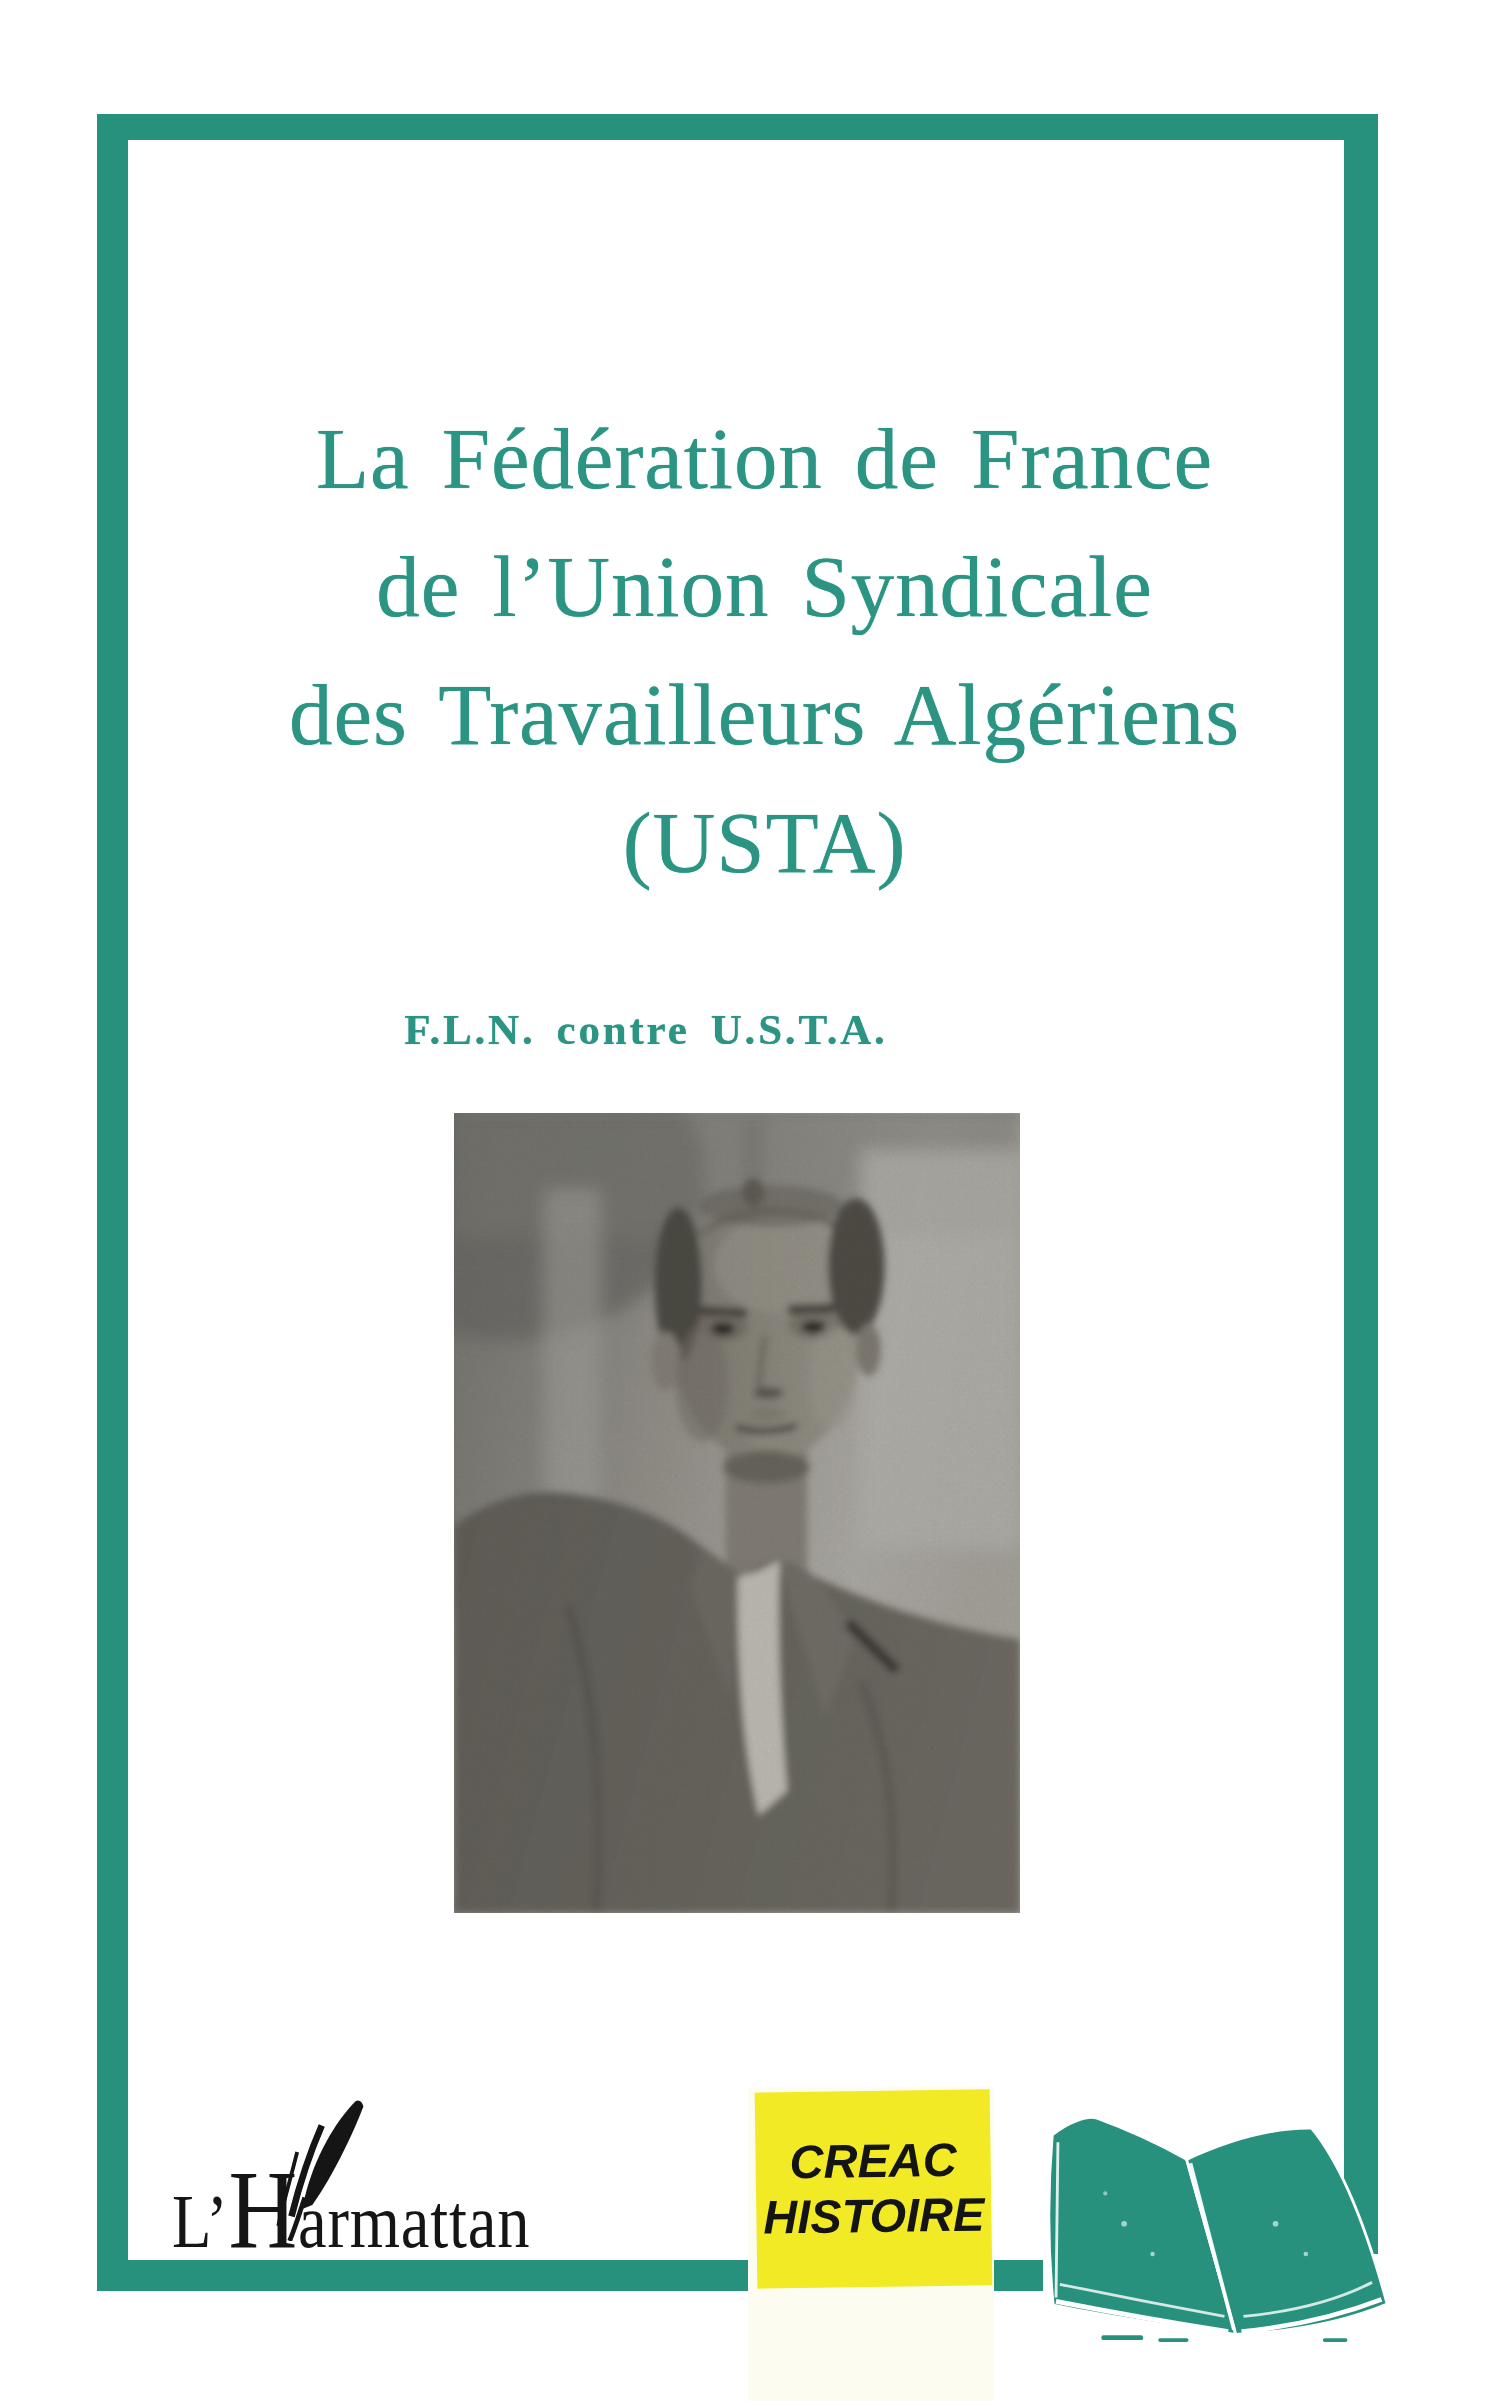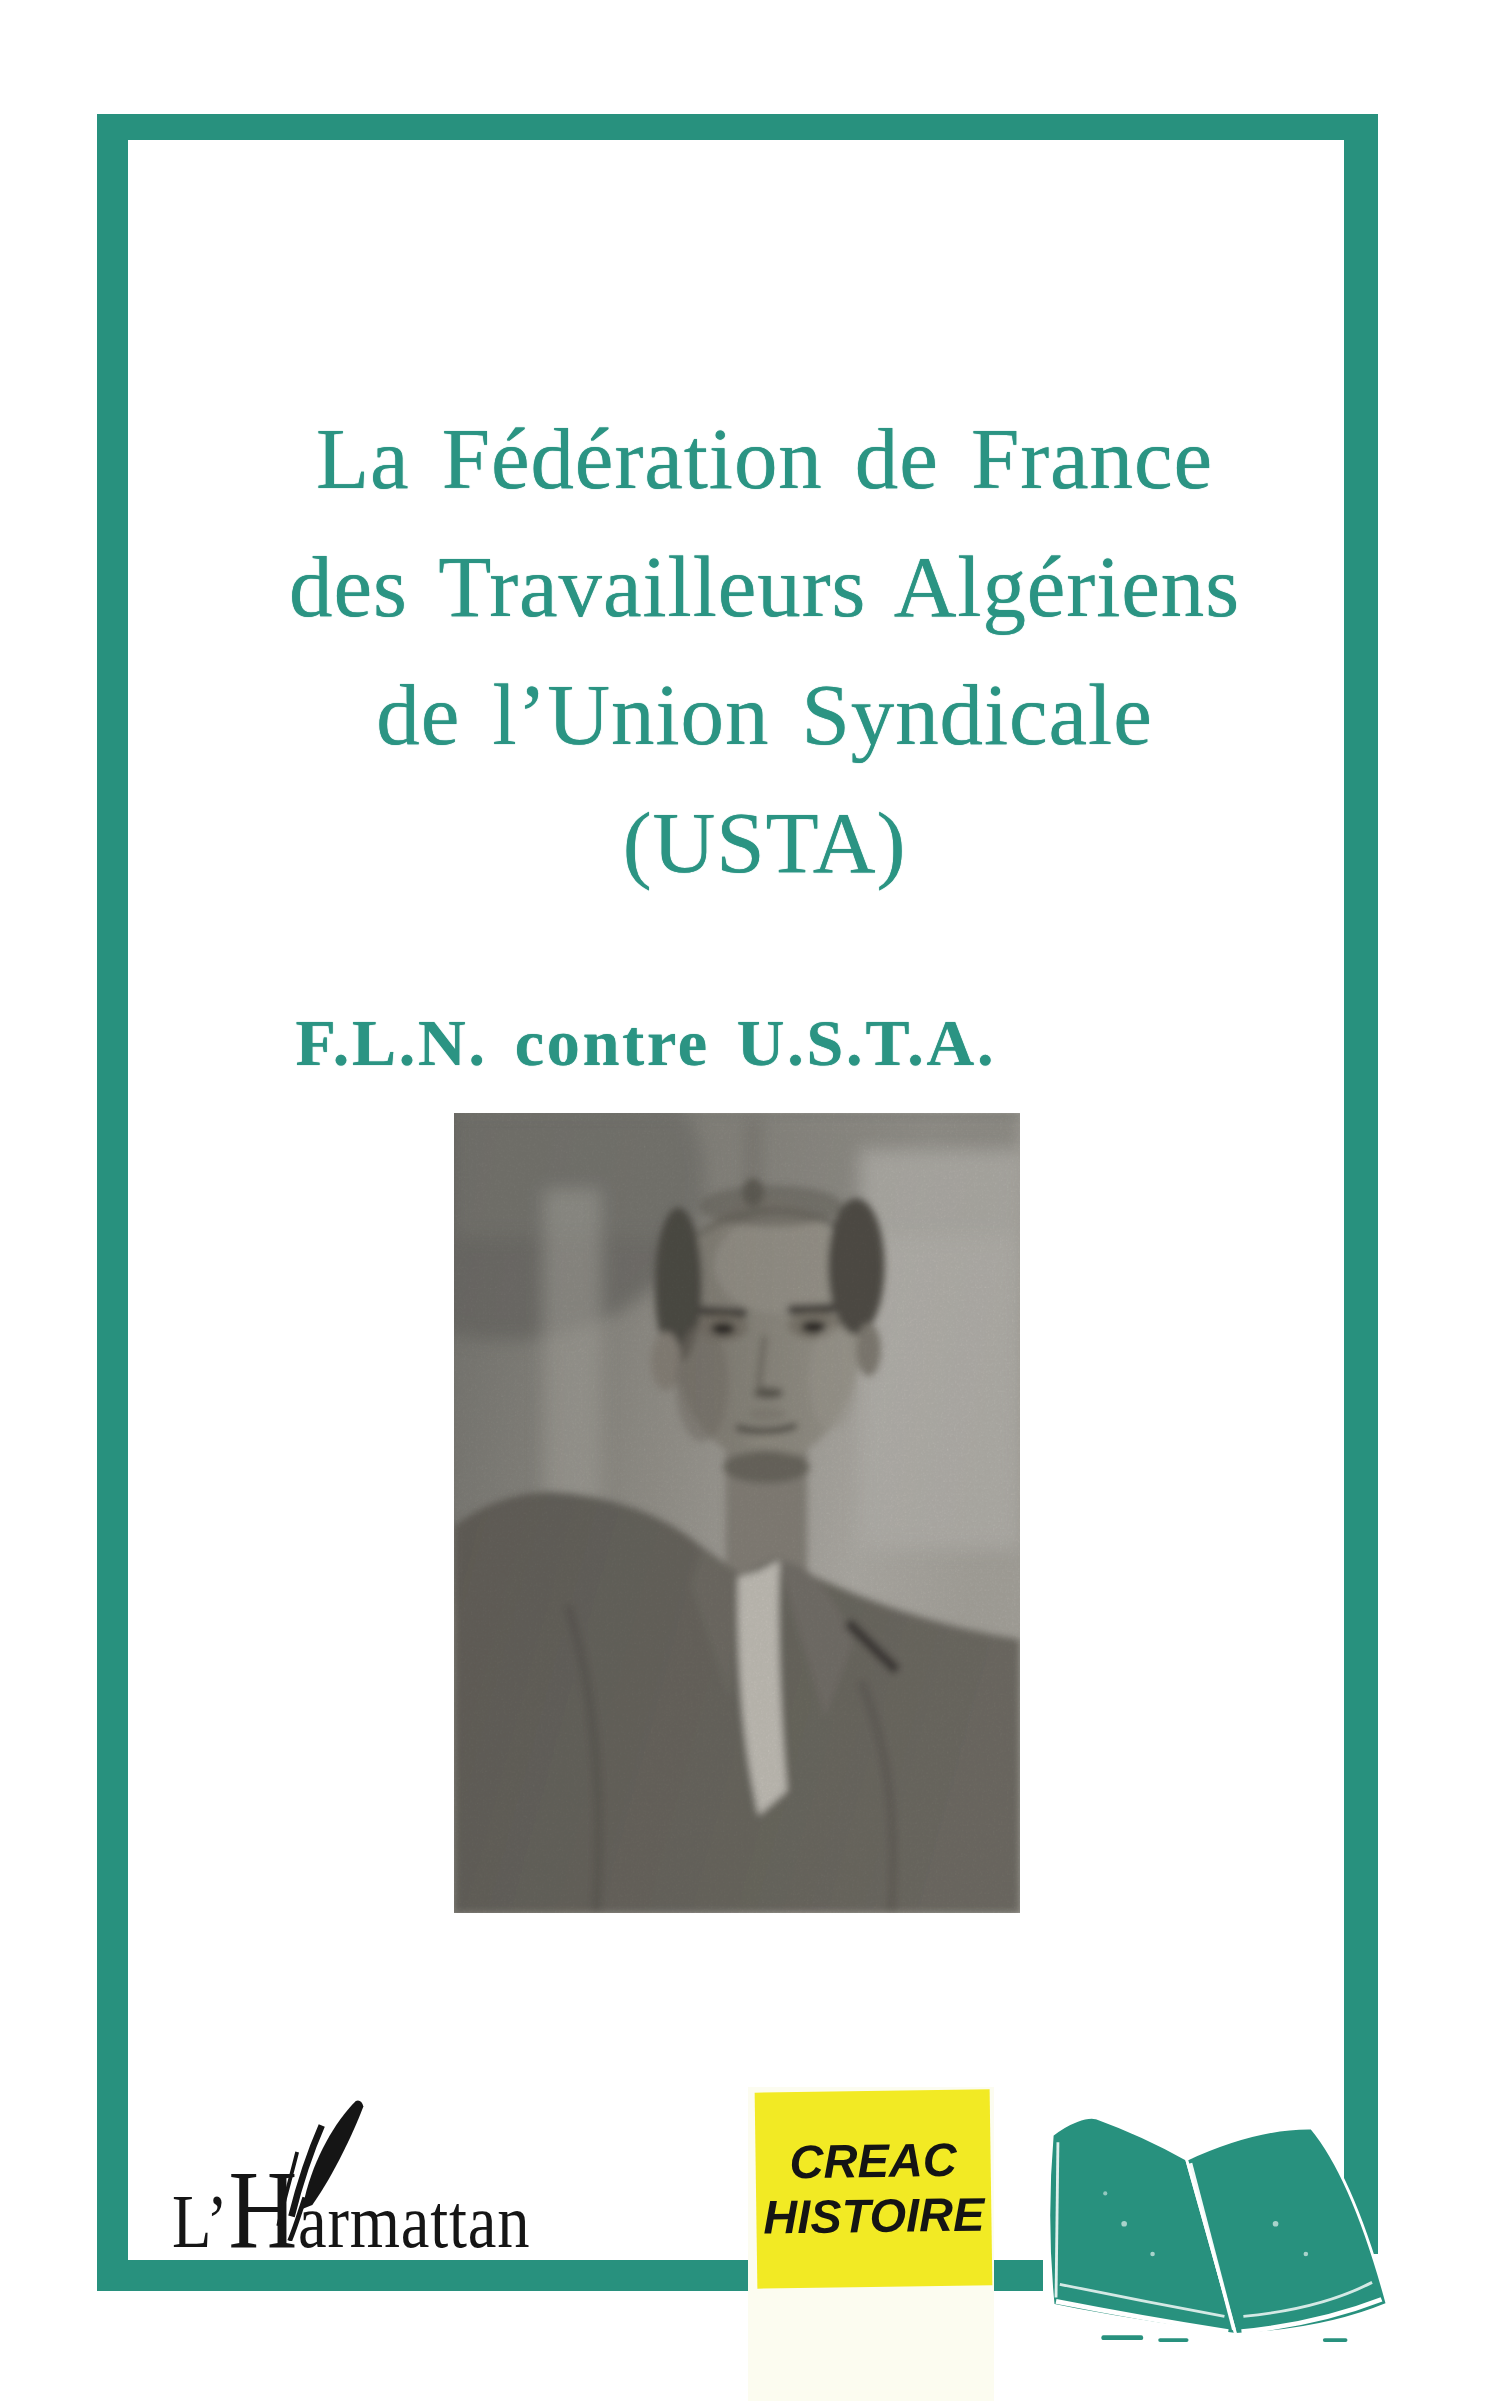--- a/index.html
+++ b/index.html
@@ -5,21 +5,21 @@
   html,body{margin:0;padding:0;background:#ffffff;}
   .page{position:relative;width:1508px;height:2402px;background:#ffffff;overflow:hidden;
         font-family:"Liberation Serif","DejaVu Serif",serif;}
   .frame{position:absolute;left:97px;top:114px;width:1281px;height:2177px;
          box-sizing:border-box;border-style:solid;border-color:#28917e;
          border-width:26.5px 34px 31px 31px;z-index:2;}
   .title-block{position:absolute;left:0;top:395px;width:1508px;text-align:center;z-index:3;
                color:#2b9483;font-size:87px;line-height:128px;letter-spacing:0.9px;word-spacing:9.5px;
                text-shadow:0 0 0.9px #2b9483;}
   .subtitle{position:absolute;left:0;top:1005px;width:1292px;text-align:center;z-index:3;
-            color:#2b9483;font-size:66px;font-weight:bold;letter-spacing:2.8px;word-spacing:7.6px;
+            color:#2b9483;font-size:43px;font-weight:bold;letter-spacing:2.8px;word-spacing:7.6px;
             text-shadow:0 0 0.9px #2b9483;}
   .photo{position:absolute;left:454px;top:1113px;width:566px;height:800px;z-index:3;}
   .badge-column{position:absolute;left:748px;top:2087px;width:246px;height:315px;
                 background:#fcfcf0;z-index:3;}
   .book-gap{position:absolute;left:1043px;top:2254px;width:337px;height:45px;background:#ffffff;z-index:3;}
   .badge{position:absolute;left:756px;top:2091px;width:235px;height:196px;background:#f2ea24;
          transform:rotate(-0.8deg);z-index:4;box-sizing:border-box;padding-top:42px;
          text-align:center;font-family:"Liberation Sans","DejaVu Sans",sans-serif;
          font-style:italic;font-weight:bold;color:#141414;font-size:47px;line-height:55px;
          letter-spacing:0px;}
@@ -34,22 +34,22 @@
 </style>
 </head>
 <body>
 
 <div class="page">
 
   <div class="frame"></div>
 
   <div class="title-block">
     <div class="tl">La Fédération de France</div>
+    <div class="tl">de l’Union Syndicale</div>
     <div class="tl">des Travailleurs Algériens</div>
-    <div class="tl">de l’Union Syndicale</div>
     <div class="tl">(USTA)</div>
   </div>
 
   <div class="subtitle">F.L.N. contre U.S.T.A.</div>
 
   <svg class="photo" viewBox="0 0 598 845" role="img" aria-label="Black-and-white portrait photograph of a balding man in a dark jacket and open-collar shirt">
     <defs>
       <linearGradient id="bgGrad" x1="0" y1="0" x2="1" y2="0.25">
         <stop offset="0" stop-color="#84837d"></stop>
         <stop offset="0.45" stop-color="#a6a39b"></stop>

